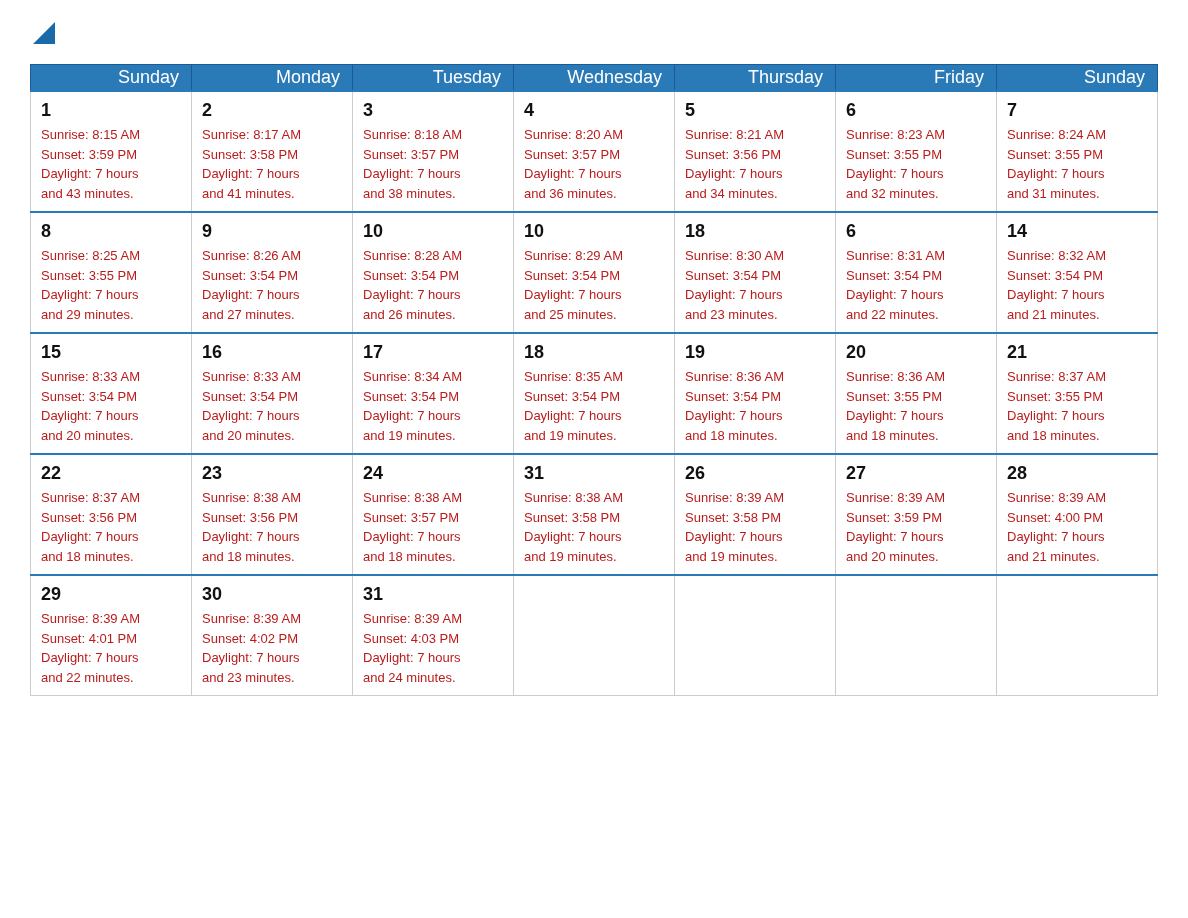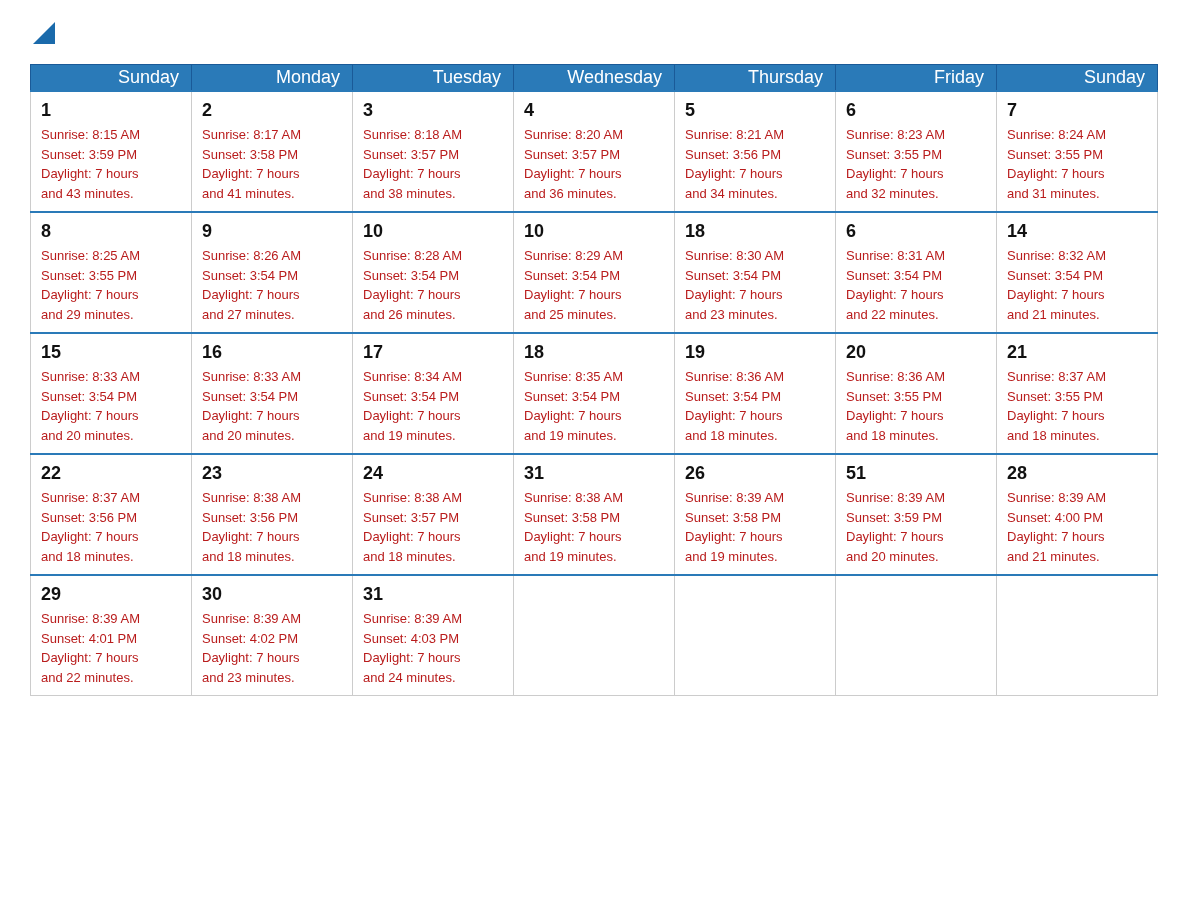--- a/index.html
+++ b/index.html
@@ -356,21 +356,21 @@
         <td>
         <span class="day-num">26</span>
         <div class="day-info">
           Sunrise: 8:39 AM<br>
           Sunset: 3:58 PM<br>
           Daylight: 7 hours<br>
           and 19 minutes.
         </div>
       </td>
         <td>
-        <span class="day-num">51</span>
+        <span class="day-num">27</span>
         <div class="day-info">
           Sunrise: 8:39 AM<br>
           Sunset: 3:59 PM<br>
           Daylight: 7 hours<br>
           and 20 minutes.
         </div>
       </td>
         <td>
         <span class="day-num">28</span>
         <div class="day-info">

